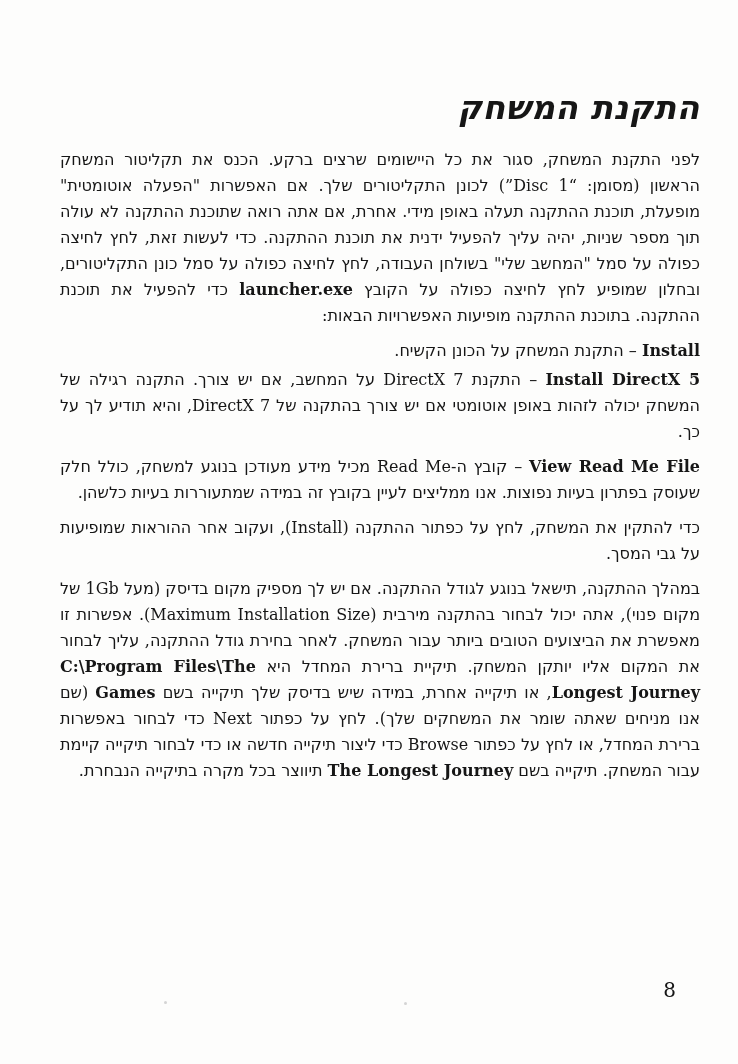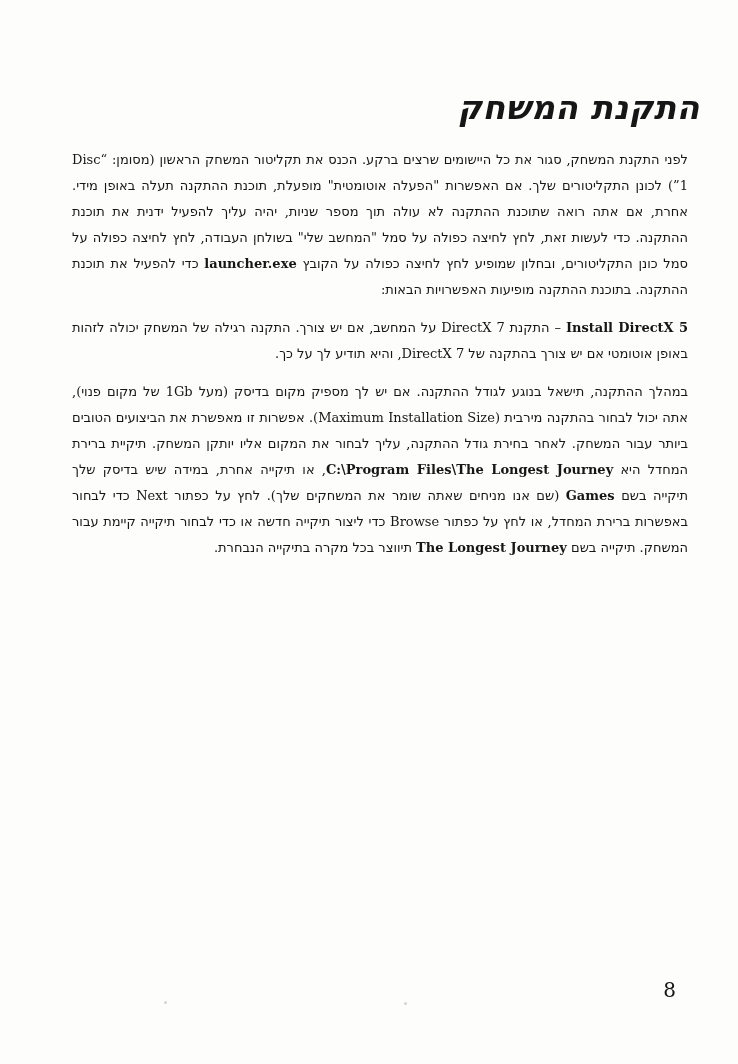--- a/index.html
+++ b/index.html
@@ -27,22 +27,22 @@
   .doc-title {
     margin: 0 0 19px 0;
     text-align: right;
     font-size: 33px;
     line-height: 40px;
     font-weight: bold;
     font-style: italic;
     letter-spacing: 0.5px;
   }
   p.block {
-    margin: 12px;
-    font-size: 13px;
+    margin: 0;
+    font-size: 16px;
     line-height: 26px;
     text-align: justify;
     text-justify: inter-word;
   }
   p.block.gap   { margin-top: 9px; }
   p.block.tight { margin-top: 3px; }
   .b { font-weight: bold; }
   .page-number {
     position: absolute;
     top: 978px;
@@ -64,21 +64,24 @@
   .speck-2 { left: 404px; top: 1002px; }
 </style>
 </head>
 <body>
 
 <div class="page">
   <div class="doc-content">
     <h1 class="doc-title">התקנת המשחק</h1>
     <div>
         <p class="block"><span>לפני התקנת המשחק, סגור את כל היישומים שרצים ברקע. הכנס את תקליטור המשחק הראשון (מסומן: “Disc 1”) לכונן התקליטורים שלך. אם האפשרות "הפעלה אוטומטית" מופעלת, תוכנת ההתקנה תעלה באופן מידי. אחרת, אם אתה רואה שתוכנת ההתקנה לא עולה תוך מספר שניות, יהיה עליך להפעיל ידנית את תוכנת ההתקנה. כדי לעשות זאת, לחץ לחיצה כפולה על סמל "המחשב שלי" בשולחן העבודה, לחץ לחיצה כפולה על סמל כונן התקליטורים, ובחלון שמופיע לחץ לחיצה כפולה על הקובץ </span><span class="b">launcher.exe</span><span> כדי להפעיל את תוכנת ההתקנה. בתוכנת ההתקנה מופיעות האפשרויות הבאות:</span></p>
+        <p class="block gap"><span class="b">Install</span><span> – התקנת המשחק על הכונן הקשיח.</span></p>
         <p class="block tight"><span class="b">Install DirectX 5</span><span> – התקנת DirectX 7 על המחשב, אם יש צורך. התקנה רגילה של המשחק יכולה לזהות באופן אוטומטי אם יש צורך בהתקנה של DirectX 7, והיא תודיע לך על כך.</span></p>
+        <p class="block gap"><span class="b">View Read Me File</span><span> – קובץ ה-Read Me מכיל מידע מעודכן בנוגע למשחק, כולל חלק שעוסק בפתרון בעיות נפוצות. אנו ממליצים לעיין בקובץ זה במידה שמתעוררות בעיות כלשהן.</span></p>
+        <p class="block gap"><span>כדי להתקין את המשחק, לחץ על כפתור ההתקנה (Install), ועקוב אחר ההוראות שמופיעות על גבי המסך.</span></p>
         <p class="block gap"><span>במהלך ההתקנה, תישאל בנוגע לגודל ההתקנה. אם יש לך מספיק מקום בדיסק (מעל 1Gb של מקום פנוי), אתה יכול לבחור בהתקנה מירבית (Maximum Installation Size). אפשרות זו מאפשרת את הביצועים הטובים ביותר עבור המשחק. לאחר בחירת גודל ההתקנה, עליך לבחור את המקום אליו יותקן המשחק. תיקיית ברירת המחדל היא </span><span class="b">C:\Program Files\The Longest Journey</span><span>, או תיקייה אחרת, במידה שיש בדיסק שלך תיקייה בשם </span><span class="b">Games</span><span> (שם אנו מניחים שאתה שומר את המשחקים שלך). לחץ על כפתור Next כדי לבחור באפשרות ברירת המחדל, או לחץ על כפתור Browse כדי ליצור תיקייה חדשה או כדי לבחור תיקייה קיימת עבור המשחק. תיקייה בשם </span><span class="b">The Longest Journey</span><span> תיווצר בכל מקרה בתיקייה הנבחרת.</span></p>
       </div>
   </div>
 
   <div class="page-number">8</div>
 
   <div class="speck speck-1"></div>
   <div class="speck speck-2"></div>
 </div>
 

